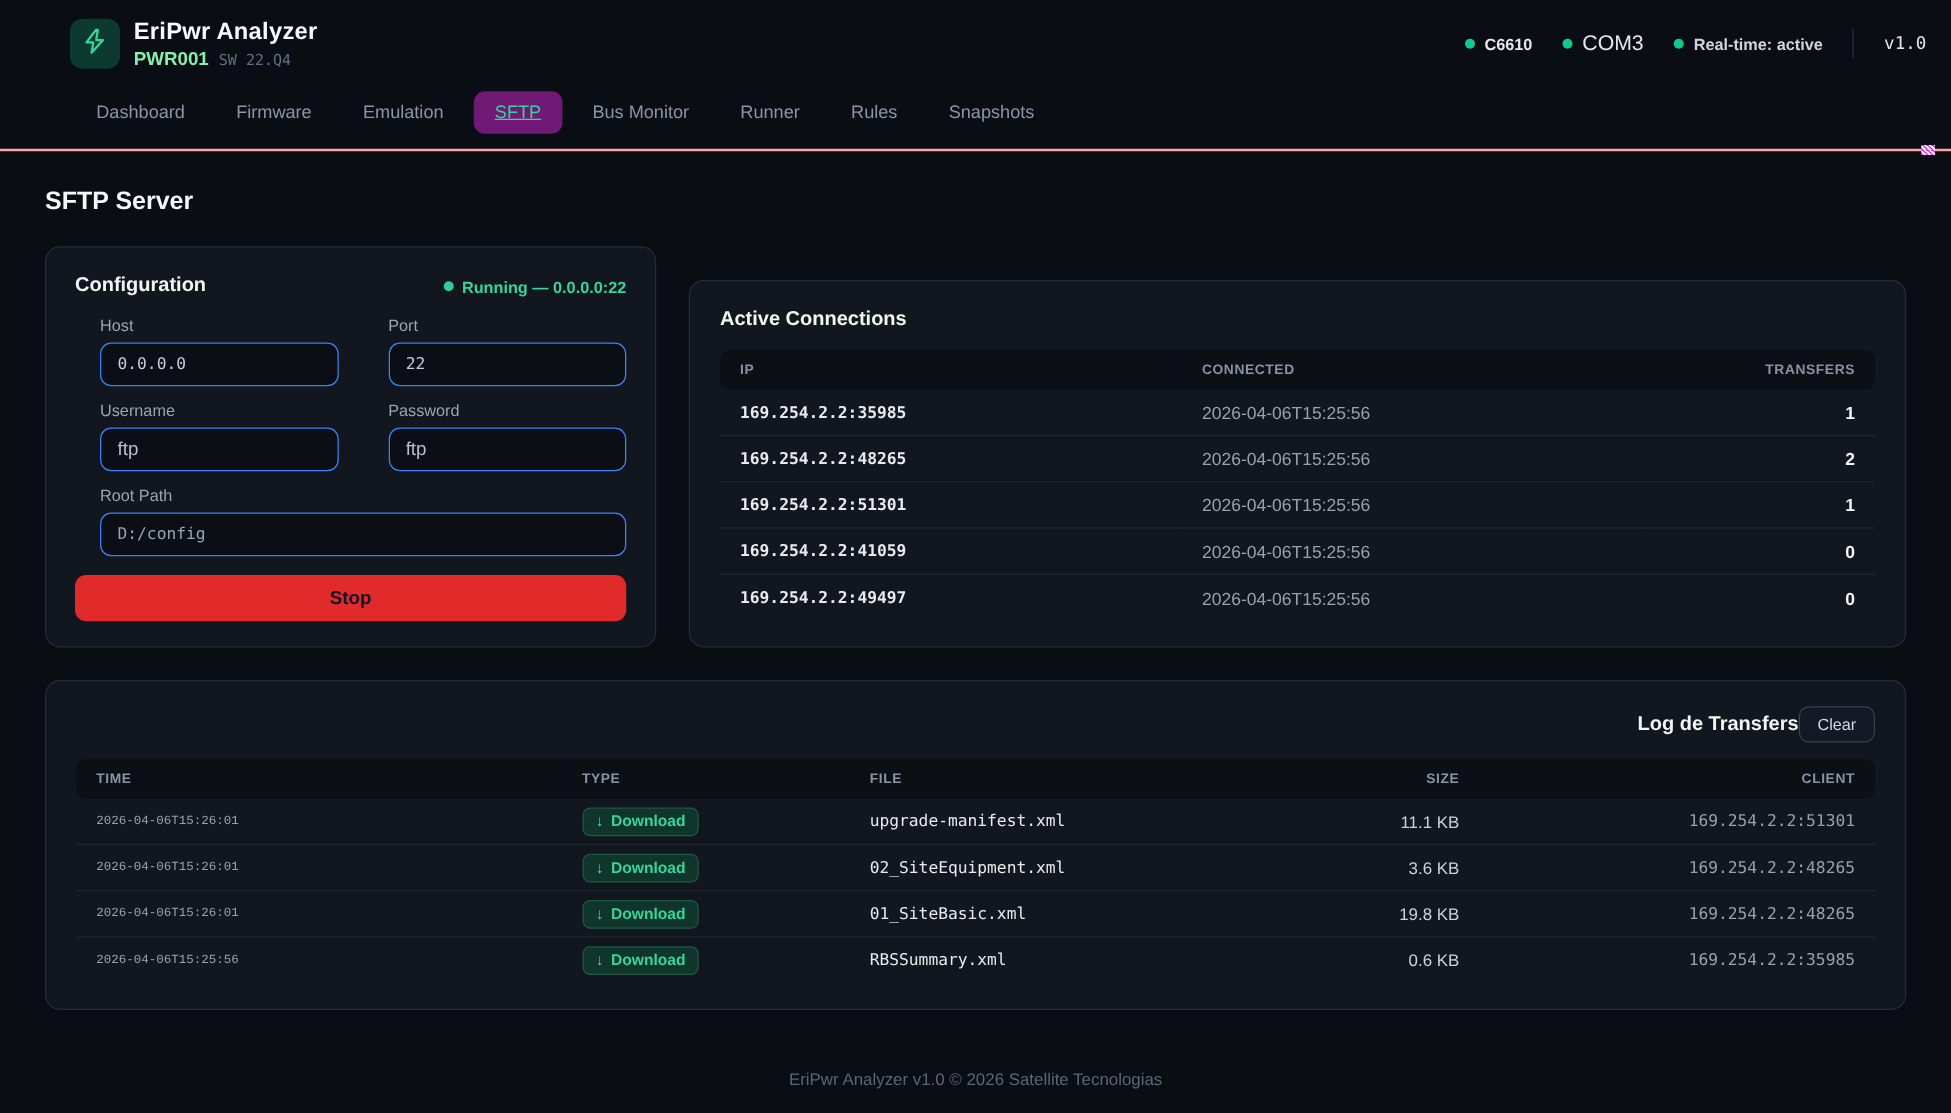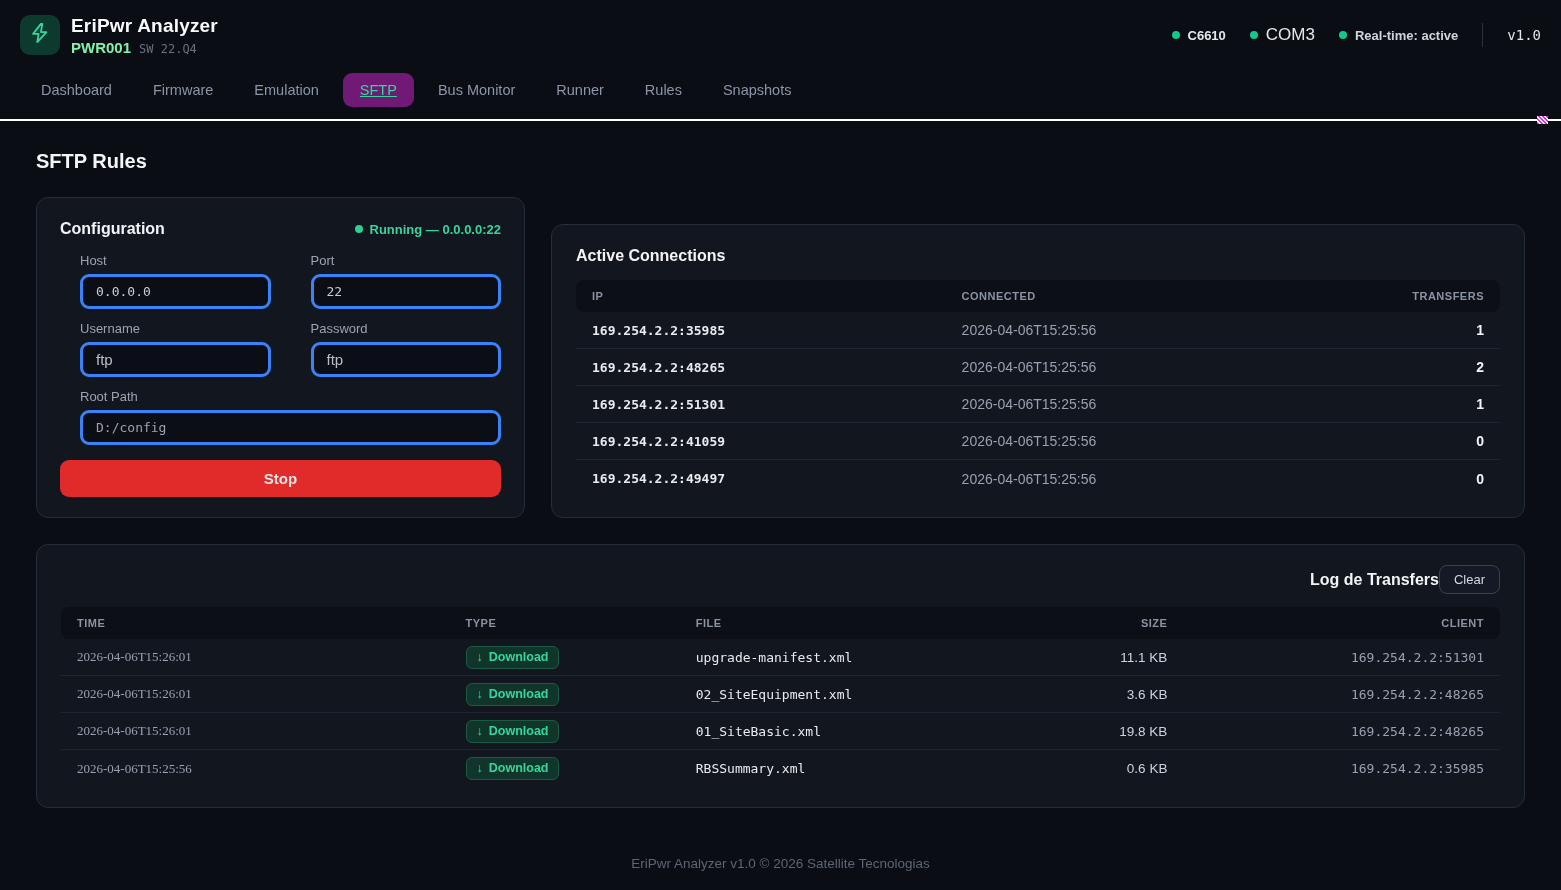--- a/index.html
+++ b/index.html
@@ -6,21 +6,21 @@
   html,body { width:1561px; height:890px; overflow:hidden; }
   body {
     background:#0a0d13;
     color:#e5e7eb;
     font-family:"Liberation Sans", sans-serif;
     position:relative;
   }
   .mono { font-family:"DejaVu Sans Mono", monospace; }
 
   
-  .header { border-bottom:2px solid #ffffff; padding-top:11px; position:relative; }
+  .header { border-bottom:2px solid #fca5a5; padding-top:11px; position:relative;padding-left:36px; }
   .header-top { display:flex; align-items:center; padding:0 20px; height:48px; }
   .logo {
     width:40px; height:40px; border-radius:10px; background:#0d3a2e;
     display:flex; align-items:center; justify-content:center; flex:0 0 auto;
   }
   .title-block { margin-left:11px; }
   .app-title { font-size:19px; font-weight:bold; color:#f9fafb; letter-spacing:.2px; }
   .sub-row { display:flex; align-items:baseline; gap:8px; margin-top:2px; }
   .device-id { font-size:15px; color:#86efac; font-weight:bold; }
   .sw-version { font-size:12px; color:#67707f; }
@@ -60,28 +60,28 @@
   .card-title-row { display:flex; align-items:center; justify-content:space-between; margin-bottom:15px; }
   .card-title { font-size:16px; font-weight:bold; color:#f3f4f6; }
   .run-status { display:flex; align-items:center; gap:7px; color:#36d59c; font-size:13px; font-weight:bold; }
   .run-status .dot { background:#2fce92; }
 
   .form-grid { display:grid; grid-template-columns:1fr 1fr; column-gap:20px; row-gap:12px; }
   .field { display:flex; flex-direction:column;margin-left:20px; }
   .field.full { grid-column:1 / -1; }
   .field label { font-size:13px; color:#9aa3b2; margin-bottom:6px; }
   .field input {
-    width:100%; height:35px; background:#0b0e15; border:3px solid #3b82f6;
+    width:100%; height:35px; background:#0b0e15; border:1px solid #3b82f6;
     border-radius:9px; padding:0 13px; color:#c6cdd8; font-size:13px; outline:none;
   }
   .field input.sans { font-family:"Liberation Sans", sans-serif; font-size:15px; color:#b7bfcb; }
   .field input.dim { color:#9aa3b2; }
   .stop-btn {
     margin-top:15px; width:100%; height:37px; background:#e12a2a; border:none;
-    border-radius:9px; color:#e5e5e5; font-size:15px; font-weight:bold;
+    border-radius:9px; color:#0f172a; font-size:15px; font-weight:bold;
     font-family:inherit; cursor:pointer;
   }
 
   
   table { width:100%; border-collapse:separate; border-spacing:0; }
   thead th {
     background:#0c0f16; color:#8b93a3; font-size:11px; font-weight:bold;
     letter-spacing:.5px; text-align:left; padding:10px 16px;
   }
   thead th:first-child { border-radius:8px 0 0 8px; }
@@ -94,21 +94,21 @@
   td.conn { color:#98a1b0; }
   td.tx   { font-weight:bold; color:#f3f4f6; }
 
   
   .log-card { margin-top:26px; padding:20px 24px 20px; }
   .log-head { display:flex; align-items:center; justify-content:flex-end; margin-bottom:13px; }
   .clear-btn {
     background:#141925; border:1px solid #3a4150; color:#d3d8e0;
     font-size:13px; padding:6px 14px; border-radius:8px; font-family:inherit; cursor:pointer;
   }
-  td.time   { font-family:Liberation Serif, serif; font-size:13px; color:#98a1b0; }
+  td.time   { font-family:Liberation Mono, monospace; font-size:10px; color:#98a1b0; }
   td.file   { font-family:"DejaVu Sans Mono", monospace; font-size:13px; color:#e8eaed; font-weight:500; }
   td.size   { color:#cdd3dc; font-size:13.5px; }
   td.client { font-family:"DejaVu Sans Mono", monospace; font-size:13px; color:#98a1b0; }
   .dl-badge {
     display:inline-flex; align-items:center; gap:6px;
     background:#10362b; border:1px solid #1d5a44; color:#36d59c;
     border-radius:6px; padding:3px 10px 4px; font-size:12.5px; font-weight:bold;
   }
 
   
@@ -158,21 +158,21 @@
     <button class="nav-tab active">SFTP</button>
     <button class="nav-tab">Bus Monitor</button>
     <button class="nav-tab">Runner</button>
     <button class="nav-tab">Rules</button>
     <button class="nav-tab">Snapshots</button>
   </div>
   <div class="artifact"></div>
 </div>
 
 <div class="main">
-  <div class="page-title">SFTP Rules</div>
+  <div class="page-title">SFTP Server</div>
 
   <div class="cards-row">
 
     <div class="card config-card">
       <div class="card-title-row">
         <div class="card-title">Configuration</div>
         <div class="run-status">
           <span class="dot"></span>
           <span>Running — 0.0.0.0:22</span>
         </div>

